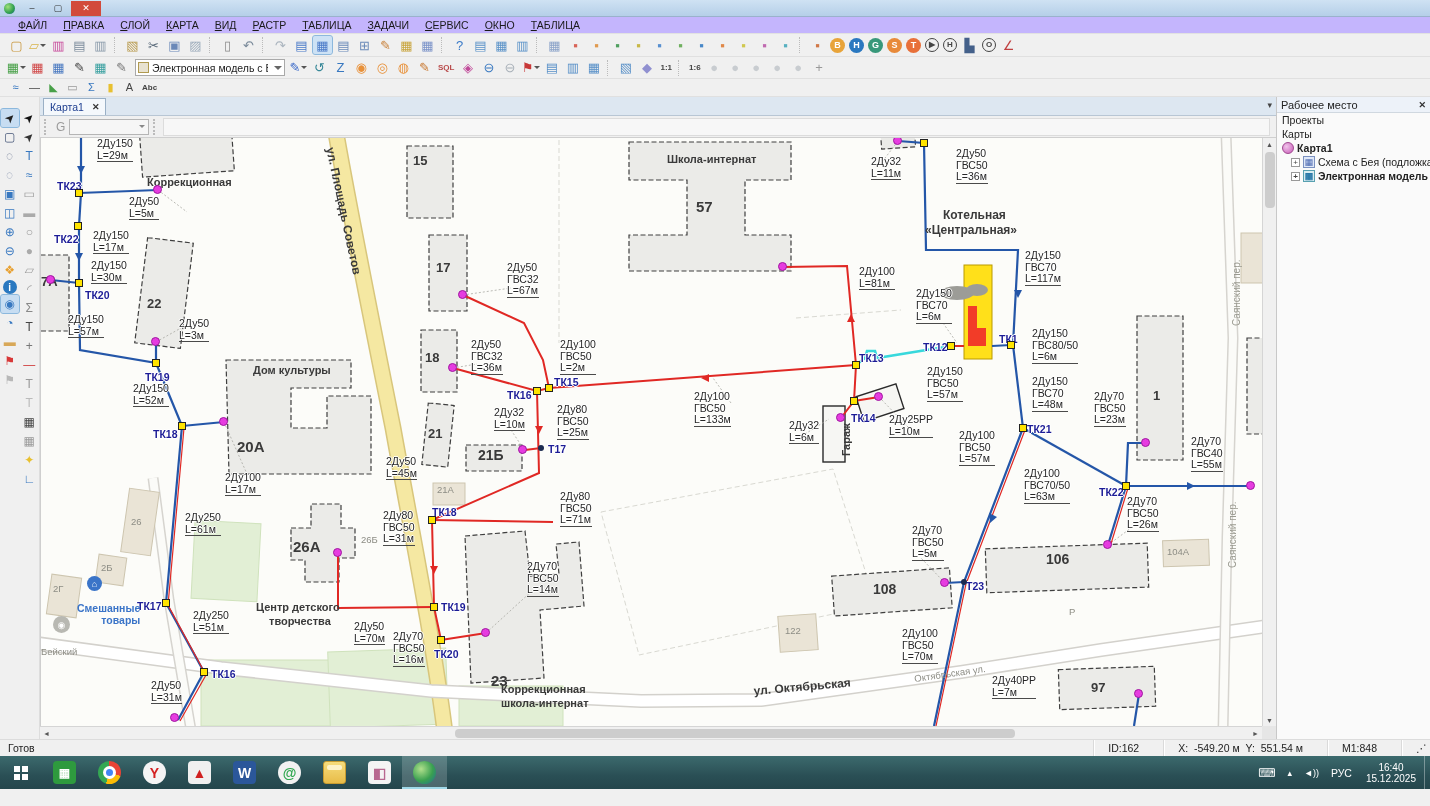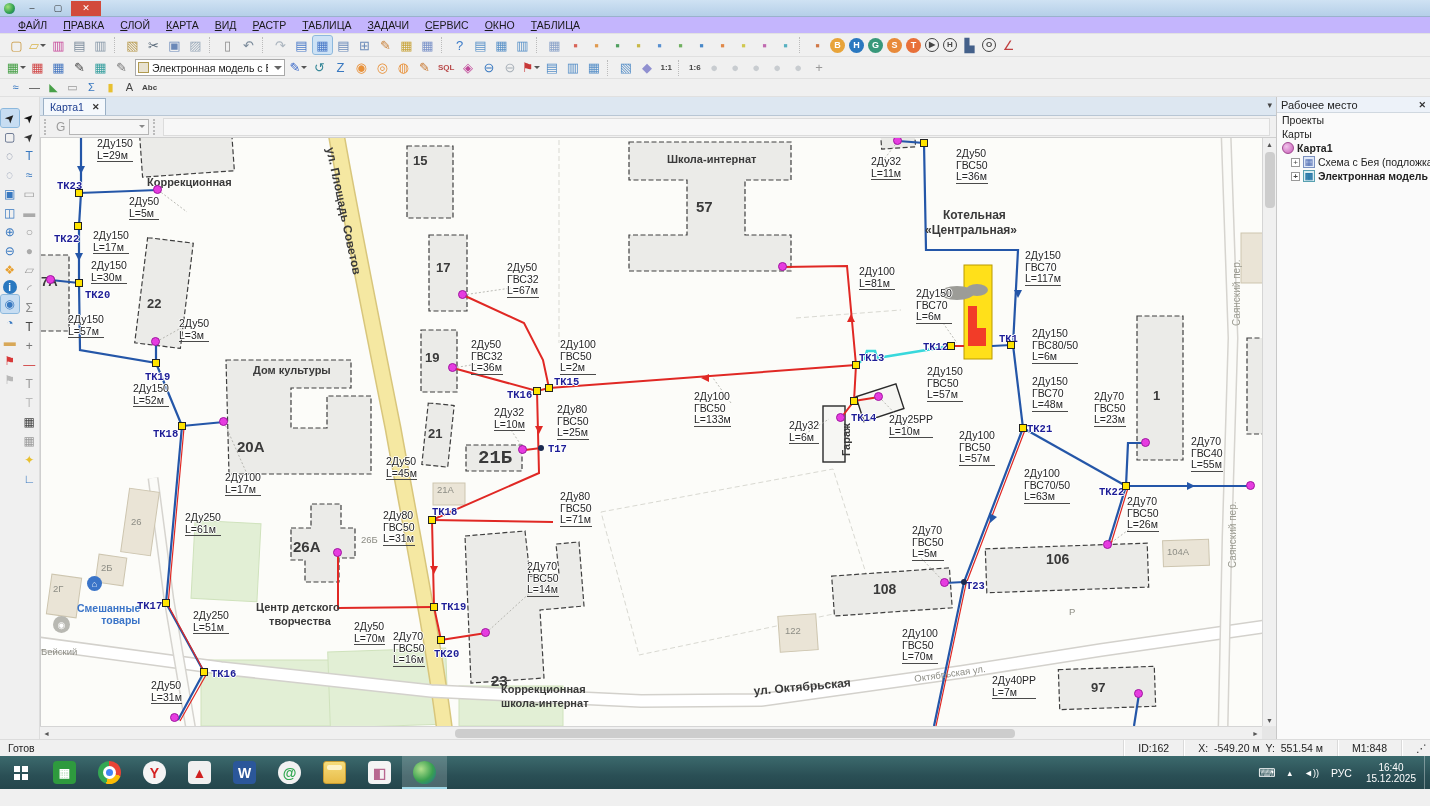--- a/index.html
+++ b/index.html
@@ -77,21 +77,21 @@
   .pb{fill:none;stroke:#2456a8;stroke-width:2.2;}
   .pr{fill:none;stroke:#e02824;stroke-width:2;}
   .prt{fill:none;stroke:#e02824;stroke-width:1.2;}
   .pc{fill:none;stroke:#38d8dc;stroke-width:2.6;}
   .arrB{fill:#2456a8;} .arrR{fill:#e02824;}
   
   .pl{position:absolute;font-size:10.5px;line-height:11.5px;color:#262626;white-space:nowrap;
       text-shadow:1px 0 0 #fff,-1px 0 0 #fff,0 1px 0 #fff,0 -1px 0 #fff;}
   .pl .u{border-bottom:1px solid #4a4a4a;}
   .nl{position:absolute;font-size:10.5px;font-weight:bold;color:#1c1c96;white-space:nowrap;
-      text-shadow:1px 0 0 #fff,-1px 0 0 #fff,0 1px 0 #fff,0 -1px 0 #fff;font-family:Liberation Mono, monospace;}
+      text-shadow:1px 0 0 #fff,-1px 0 0 #fff,0 1px 0 #fff,0 -1px 0 #fff;}
   .bl{position:absolute;font-weight:bold;color:#3a3a3a;white-space:nowrap;}
   .ml{position:absolute;font-size:9.5px;color:#8d8d85;white-space:nowrap;}
   .poi{position:absolute;font-size:10.5px;font-weight:bold;color:#3a74c8;white-space:nowrap;}
   .tk{position:absolute;width:8px;height:8px;background:#ffe400;border:1.4px solid #222;}
   .cons{position:absolute;width:9px;height:9px;border-radius:50%;background:#e63ce0;border:1px solid #a018a0;}
   .tdot{position:absolute;width:6px;height:6px;border-radius:50%;background:#1c2a50;}
   .poiic{position:absolute;border-radius:50%;color:#fff;display:flex;align-items:center;justify-content:center;}
   
   #vscroll{width:14px;height:588px;background:#f0f0f0;border-left:1px solid #d5d5d5;position:relative;}
   #hscroll{height:13px;background:#f0f0f0;border-top:1px solid #d5d5d5;display:flex;position:relative;width:1222px;}
@@ -109,21 +109,21 @@
   .expbox{width:9px;height:9px;border:1px solid #999;background:#fff;font-size:8px;line-height:7px;text-align:center;color:#444;margin-right:3px;flex:none;}
   .tico{width:12px;height:12px;margin-right:3px;flex:none;display:flex;align-items:center;justify-content:center;font-size:10px;}
   .tico.map{border-radius:50%;background:radial-gradient(circle at 35% 35%,#f0c4ea,#c85ab8);border:1px solid #a04890;}
   .tico.scheme{background:#dfe8f8;border:1px solid #7a90c0;color:#4a68b0;font-size:9px;}
   .tico.model{background:#d8ecf0;border:1px solid #58a0b0;color:#2878a8;font-size:9px;}
   
   #status1{height:17px;background:#f0f0f0;border-top:1px solid #d8d8d8;display:flex;align-items:center;font-size:10.5px;}
   #status1 span{padding:0 10px;}
   #status2{height:17px;background:#f0f0f0;border-top:1px solid #dcdcdc;display:flex;align-items:center;font-size:10.5px;}
   #status2 .right{margin-left:auto;display:flex;align-items:center;height:100%;}
-  .sfield{padding:0 14px;height:100%;display:flex;align-items:center;border-left:1px solid #dadada;box-shadow:inset 1px 0 0 #fff;}
+  .sfield{padding:0 14px;height:100%;display:flex;align-items:center;border-left:1px solid #dadada;box-shadow:inset 1px 0 0 #fff;margin-left:10px;}
   
   #taskbar{height:33px;background:linear-gradient(180deg,#3c6a6d,#2a4f55 60%,#24464c);display:flex;align-items:center;}
   #startbtn{width:42px;height:33px;display:flex;align-items:center;justify-content:center;}
   .winlogo{width:14px;height:14px;display:grid;grid-template-columns:1fr 1fr;grid-template-rows:1fr 1fr;gap:2px;}
   .winlogo div{background:#fff;}
   .tbapp{width:45px;height:33px;display:flex;align-items:center;justify-content:center;}
   .tbapp.active{background:rgba(255,255,255,.18);box-shadow:inset 0 -2px 0 #9fd8e8;}
   .appic{width:23px;height:23px;border-radius:4px;display:flex;align-items:center;justify-content:center;
     font-weight:bold;font-size:14px;}
   .ic-store{background:#2e9a3e;color:#fff;font-size:12px;}
@@ -727,23 +727,23 @@
               <div class="nl" style="left: 393px; top: 510px;">ТК20</div>
               <div class="nl" style="left: 818px; top: 214px;">ТК13</div>
               <div class="nl" style="left: 810px; top: 274px;">ТК14</div>
               <div class="nl" style="left: 882px; top: 203px;">ТК12</div>
               <div class="nl" style="left: 958px; top: 195px;">ТК1</div>
               <div class="nl" style="left: 986px; top: 285px;">ТК21</div>
               <div class="nl" style="left: 1058px; top: 348px;">ТК22</div>
               <div class="nl" style="left: 925px; top: 442px;">Т23</div>
               <div class="bl" style="left: 372px; top: 15px; font-size: 13px;">15</div>
               <div class="bl" style="left: 395px; top: 122px; font-size: 13px;">17</div>
-              <div class="bl" style="left: 384px; top: 212px; font-size: 13px;">19</div>
+              <div class="bl" style="left: 384px; top: 212px; font-size: 13px;">18</div>
               <div class="bl" style="left: 387px; top: 288px; font-size: 13px;">21</div>
-              <div class="bl" style="left: 437px; top: 309px; font-size: 19px; font-family: Liberation Mono, monospace;">21Б</div>
+              <div class="bl" style="left: 437px; top: 309px; font-size: 14px;">21Б</div>
               <div class="bl" style="left: 106px; top: 158px; font-size: 13px;">22</div>
               <div class="bl" style="left: 0px; top: 136px; font-size: 13px;">7А</div>
               <div class="bl" style="left: 196px; top: 300px; font-size: 15px;">20А</div>
               <div class="bl" style="left: 252px; top: 400px; font-size: 15px;">26А</div>
               <div class="bl" style="left: 450px; top: 498px; font-size: 15px; margin-top: 36px;">23</div>
               <div class="bl" style="left: 655px; top: 60px; font-size: 15px;">57</div>
               <div class="bl" style="left: 1112px; top: 250px; font-size: 13px;">1</div>
               <div class="bl" style="left: 1005px; top: 413px; font-size: 14px;">106</div>
               <div class="bl" style="left: 832px; top: 443px; font-size: 14px;">108</div>
               <div class="bl" style="left: 1050px; top: 542px; font-size: 13px;">97</div>

